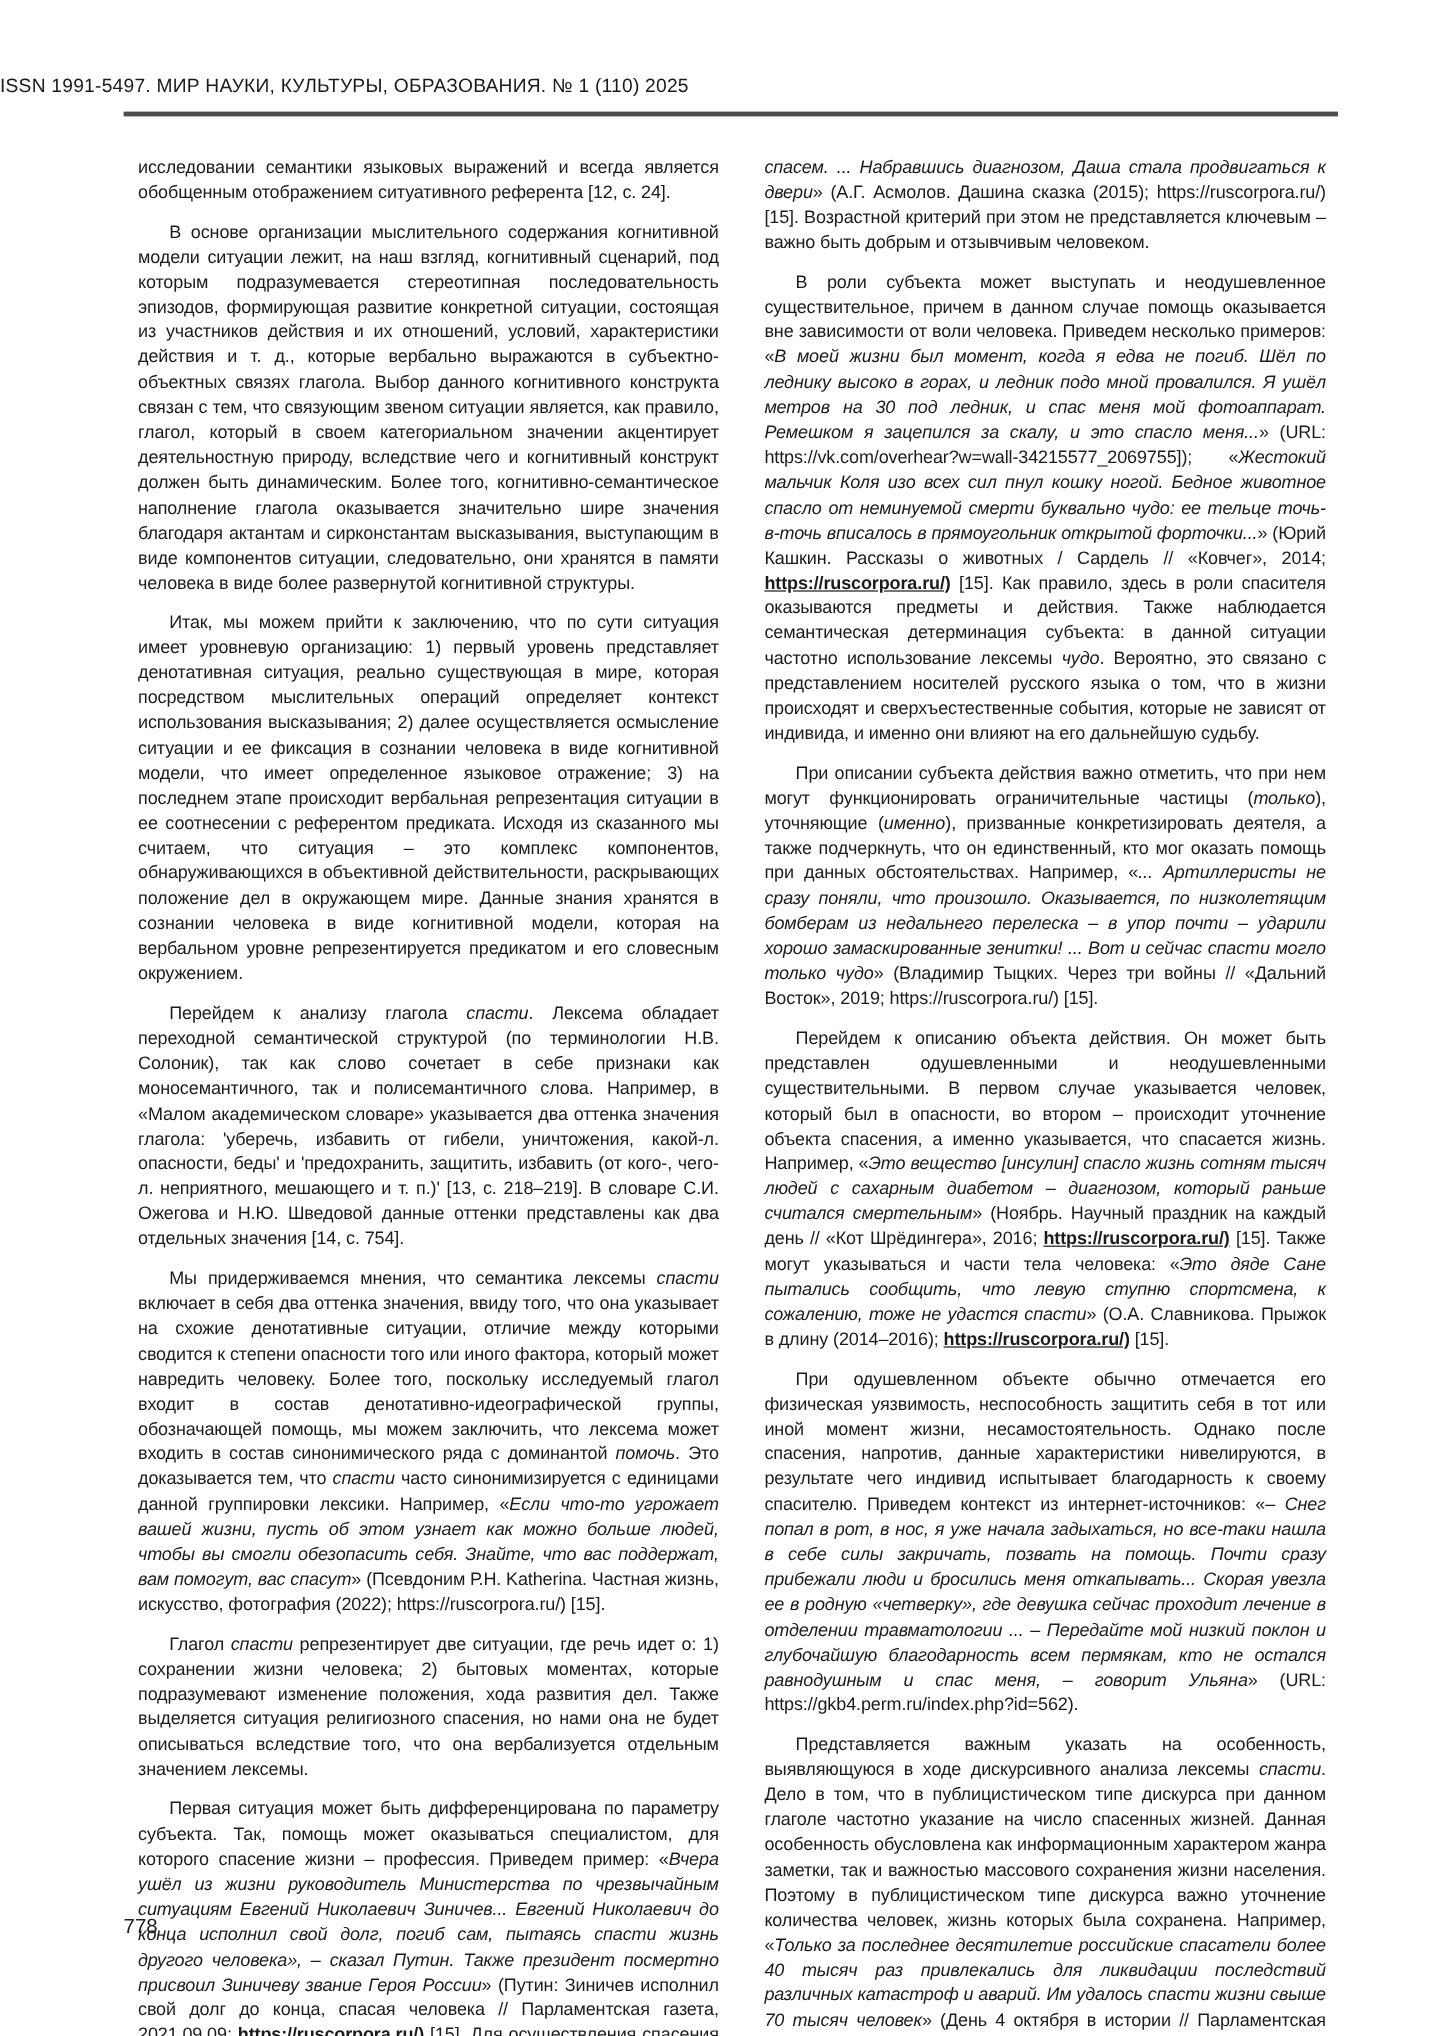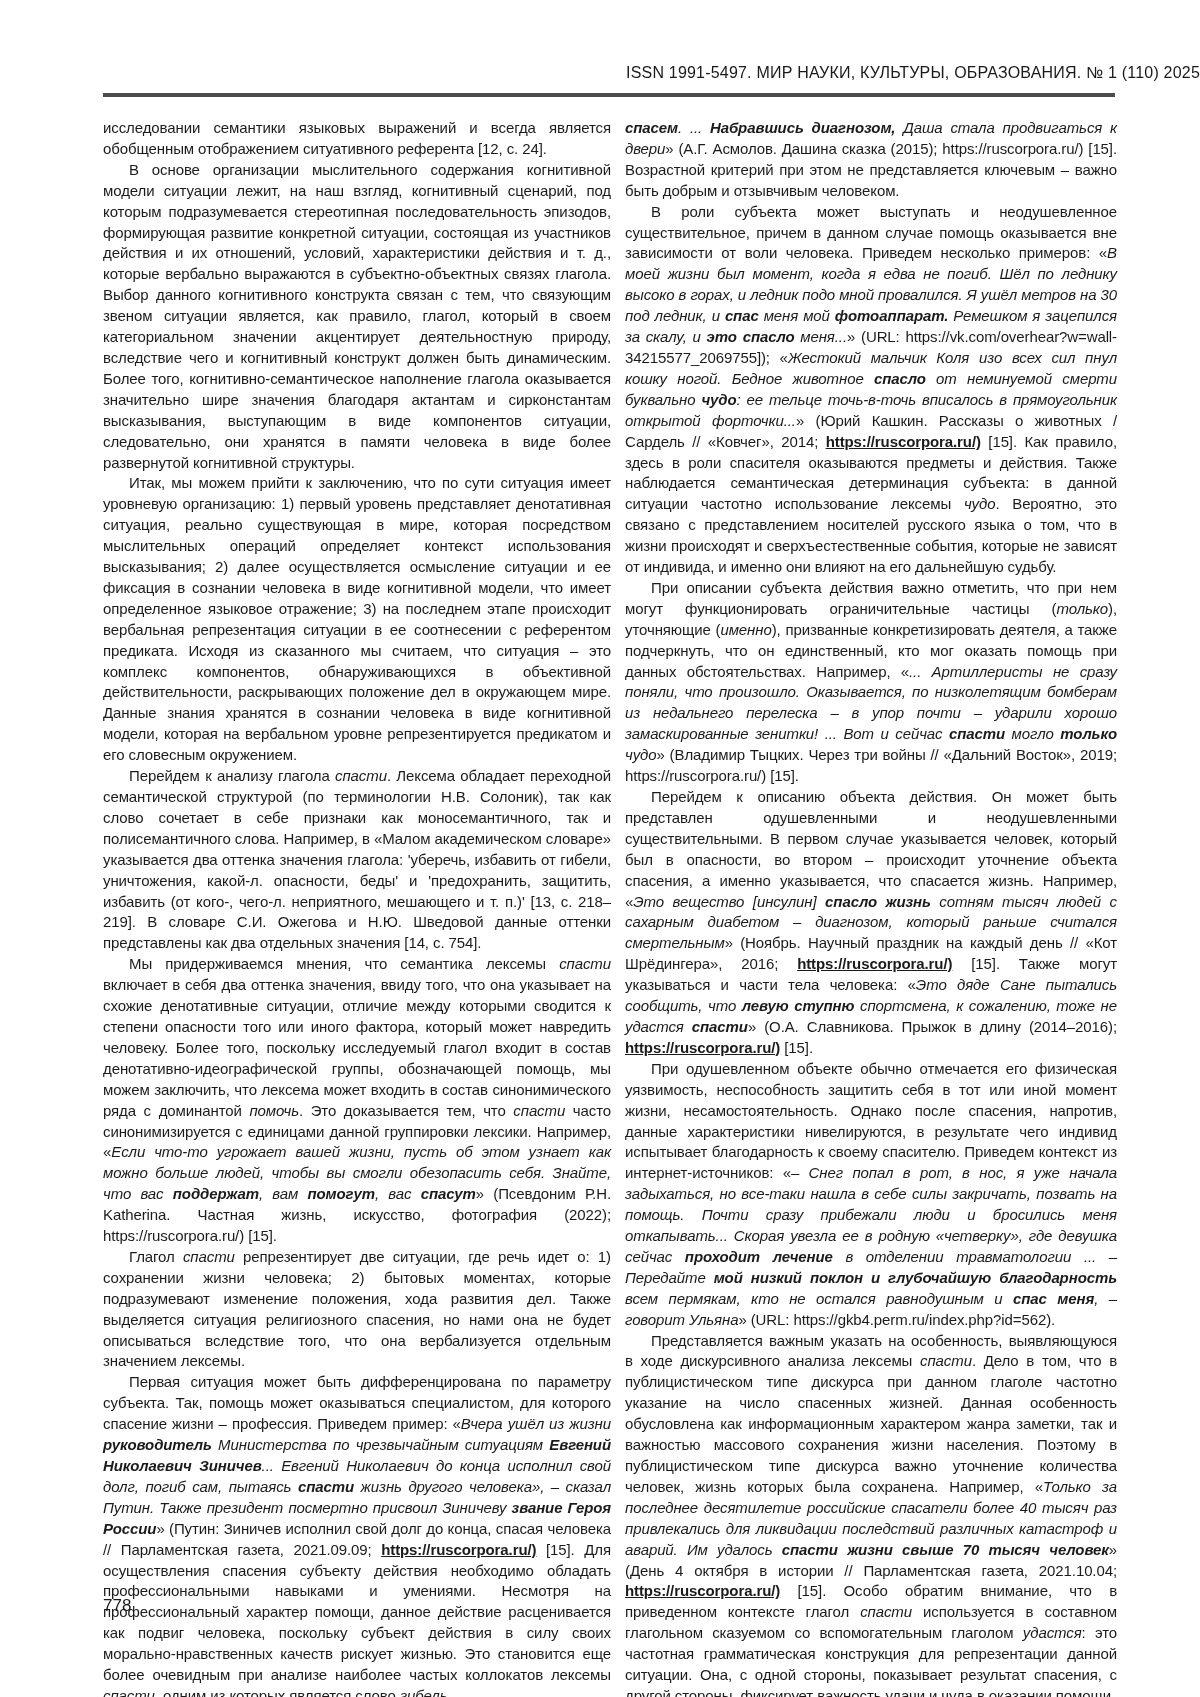--- a/index.html
+++ b/index.html
@@ -3,40 +3,40 @@
 <meta charset="utf-8">
 <style>
   html,body{margin:0;padding:0;}
   body{
     width:1200px;height:1697px;background:#ffffff;
     font-family:"Liberation Sans", sans-serif;
     color:#1c1c1c;position:relative;overflow:hidden;
   }
   .page{position:relative;width:1200px;height:1697px;background:#fff;}
   .journal-header{
-    padding-top:64px;text-align:right;
+    padding-top:64px;text-align:left;
     font-size:16px;letter-spacing:0.2px;color:#1a1a1a;
   }
   .header-rule{
     width:1012px;margin:11px 0 0 103px;
     height:4px;background:#4c4c4c;border:none;
   }
   .article-body{
     margin:21px 0 0 103px;width:1014px;
     display:flex;gap:14px;
   }
   .column{width:508px;}
   .column.right{width:492px;}
   .para{
-    margin:0;font-size:15px;line-height:20.9px;
+    margin:12px;font-size:15px;line-height:20.9px;
     text-align:justify;letter-spacing:-0.1px;
     text-indent:26px;color:#1b1b1b;
   }
   .para.no-indent{text-indent:0;}
-  .para b{font-weight:bold;}
+  .para b{font-weight:normal;}
   .para i{font-style:italic;}
   .para u{text-decoration:underline;font-weight:bold;}
   .page-number{
     position:absolute;left:103px;top:1596px;
     font-size:17px;color:#1b1b1b;
   }
 </style>
 </head>
 <body>
 

